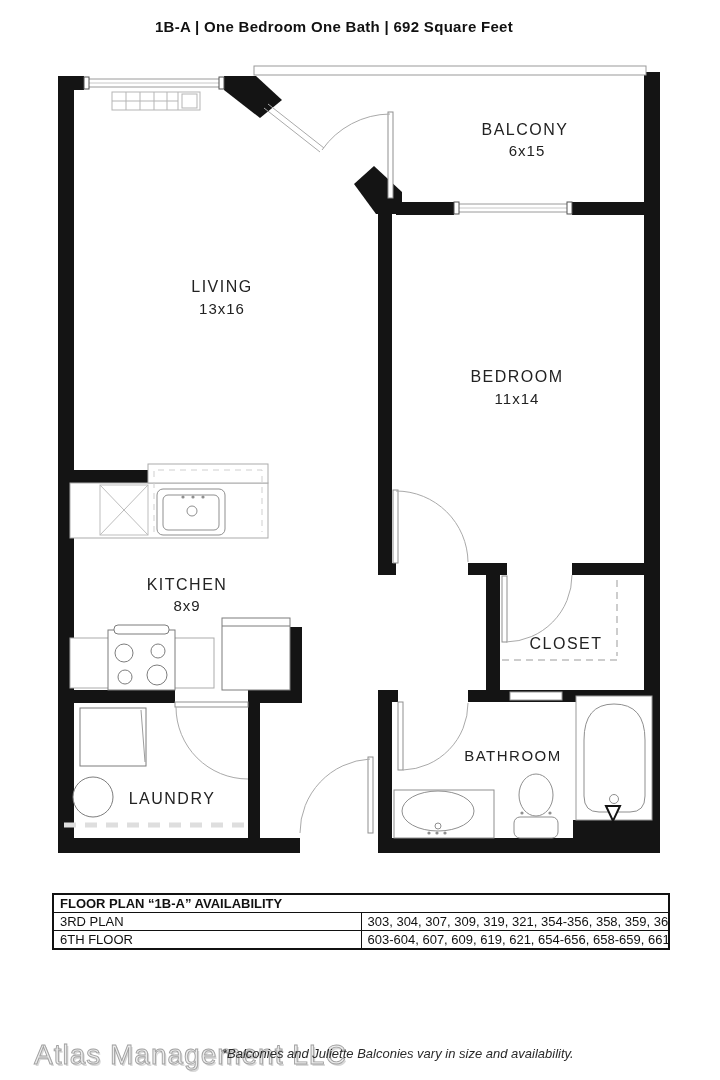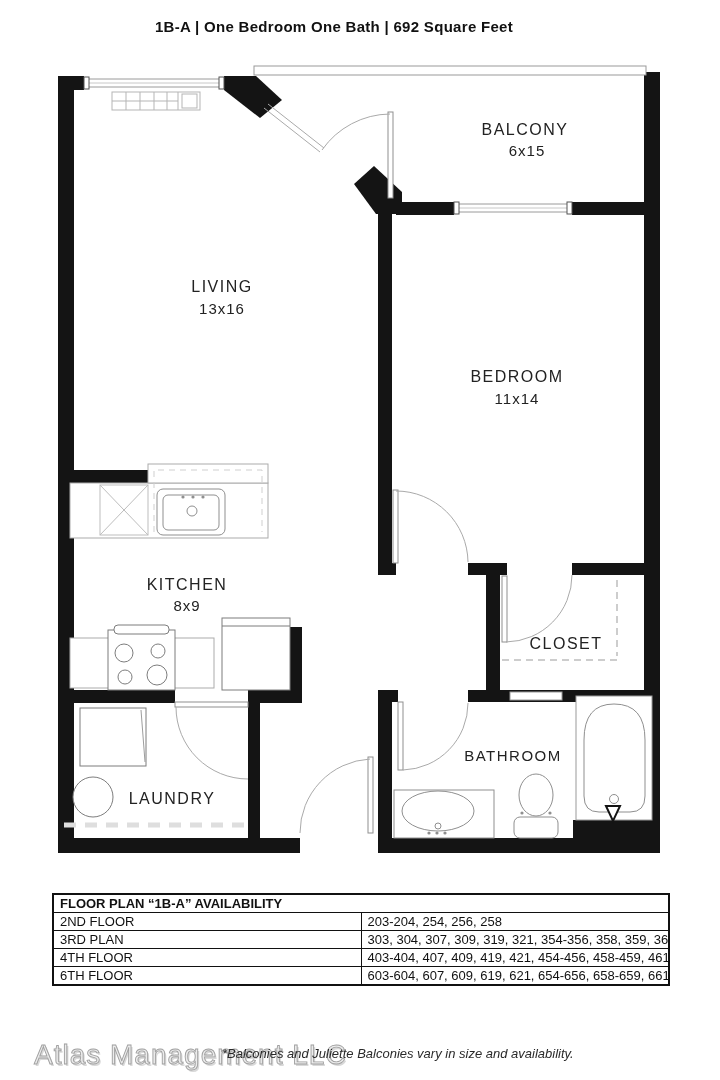--- a/index.html
+++ b/index.html
@@ -231,30 +231,22 @@
     <text x="172" y="804" class="room-name">LAUNDRY</text>
   </g>
 </svg>
 
 <table class="avail">
   <tbody>
     <tr class="hd">
       <td colspan="2">FLOOR PLAN “1B-A” AVAILABILITY</td>
     </tr>
     <tr>
-      <td class="lvl">2ND FLOOR</td>
-      <td>203-204, 254, 256, 258</td>
-    </tr>
-    <tr>
       <td class="lvl">3RD PLAN</td>
       <td>303, 304, 307, 309, 319, 321, 354-356, 358, 359, 361</td>
-    </tr>
-    <tr>
-      <td class="lvl">4TH FLOOR</td>
-      <td>403-404, 407, 409, 419, 421, 454-456, 458-459, 461</td>
     </tr>
     <tr>
       <td class="lvl">6TH FLOOR</td>
       <td>603-604, 607, 609, 619, 621, 654-656, 658-659, 661</td>
     </tr>
   </tbody>
 </table>
 
 <div class="watermark">Atlas Management LLC</div>
 <div class="footnote">*Balconies and Juliette Balconies vary in size and availability.</div>

